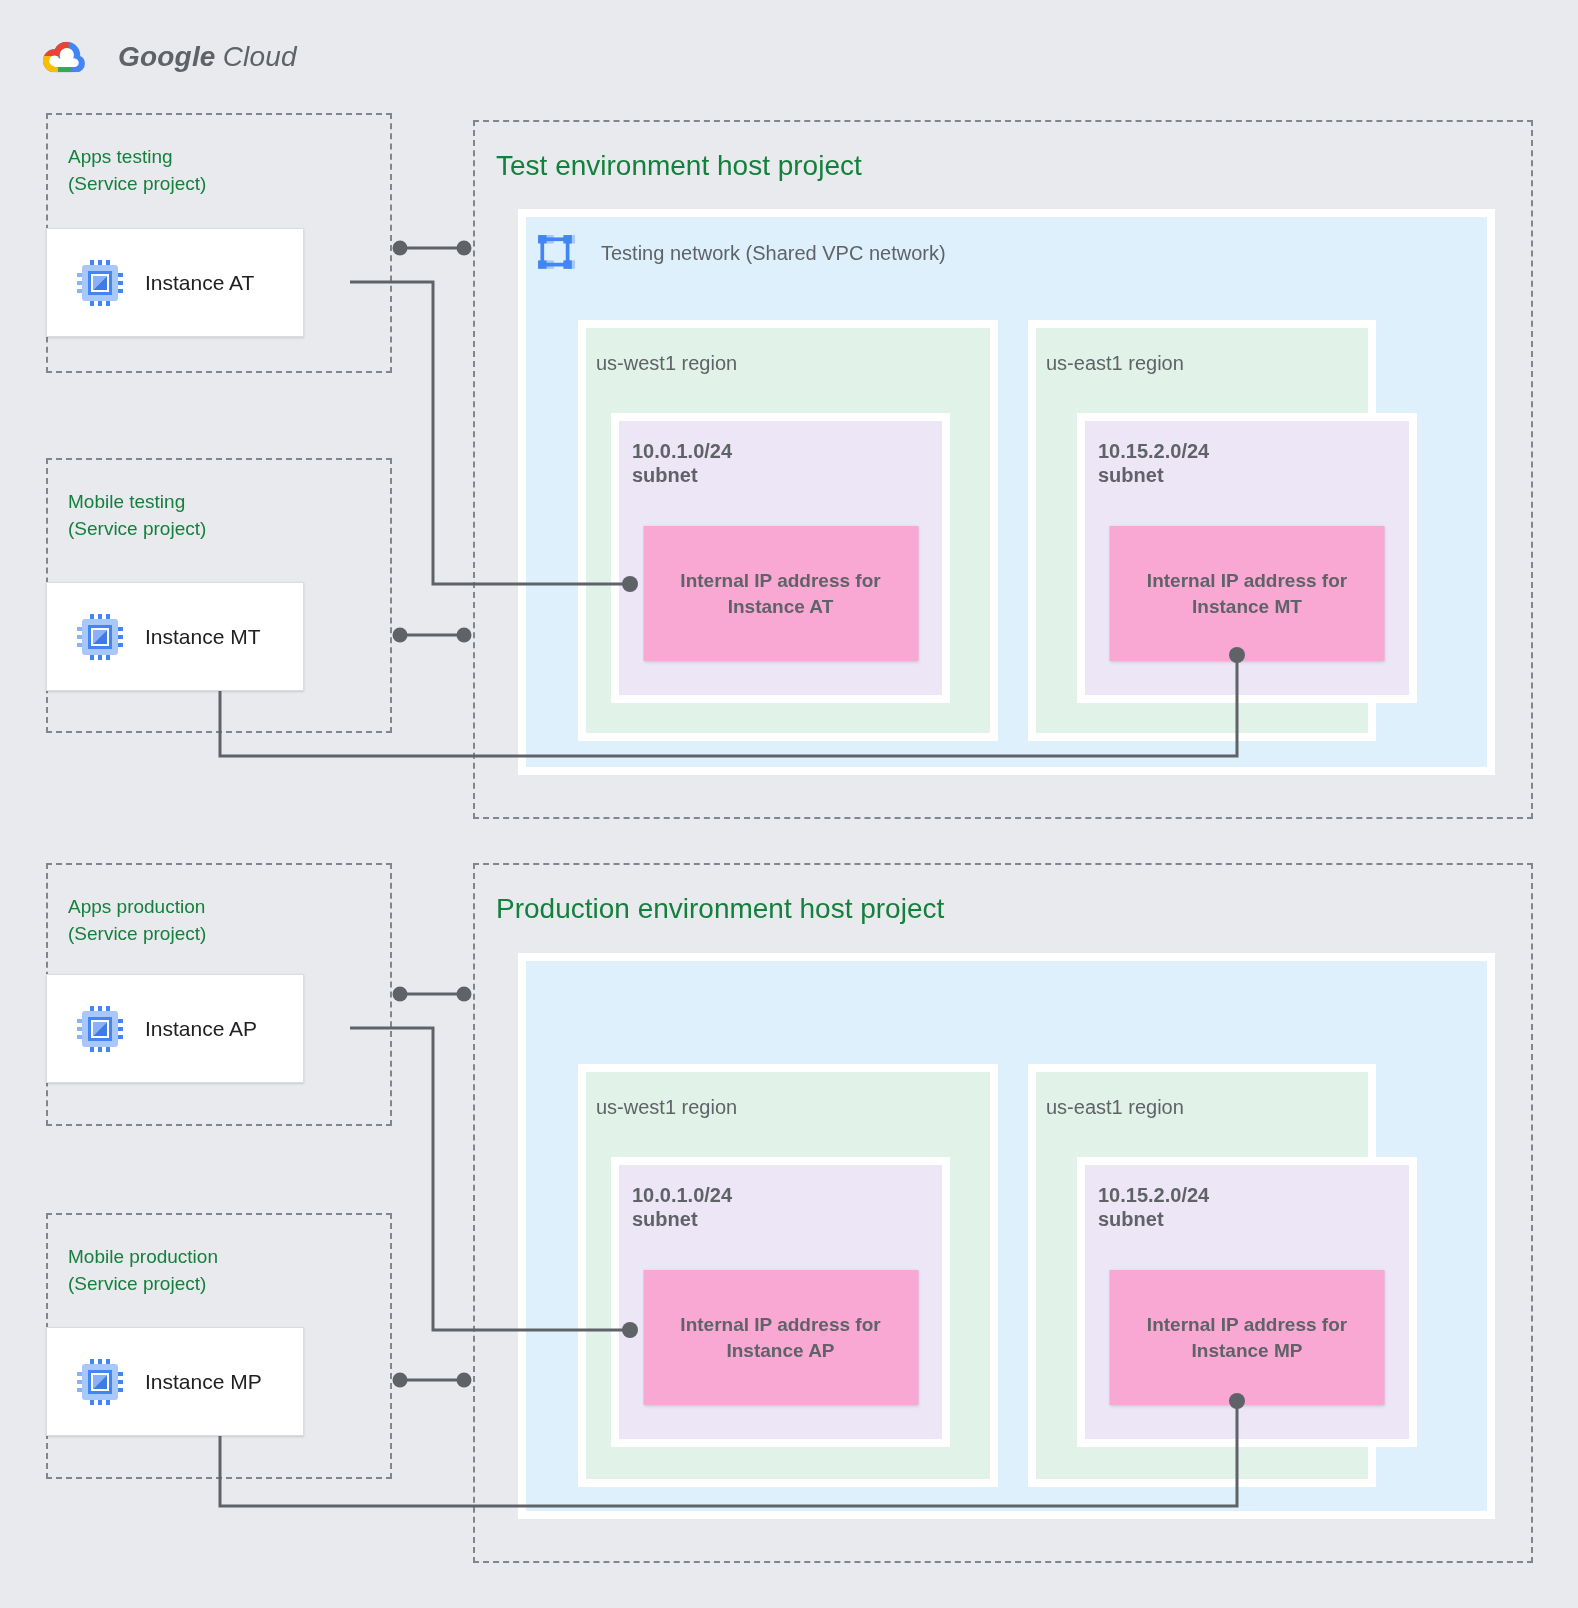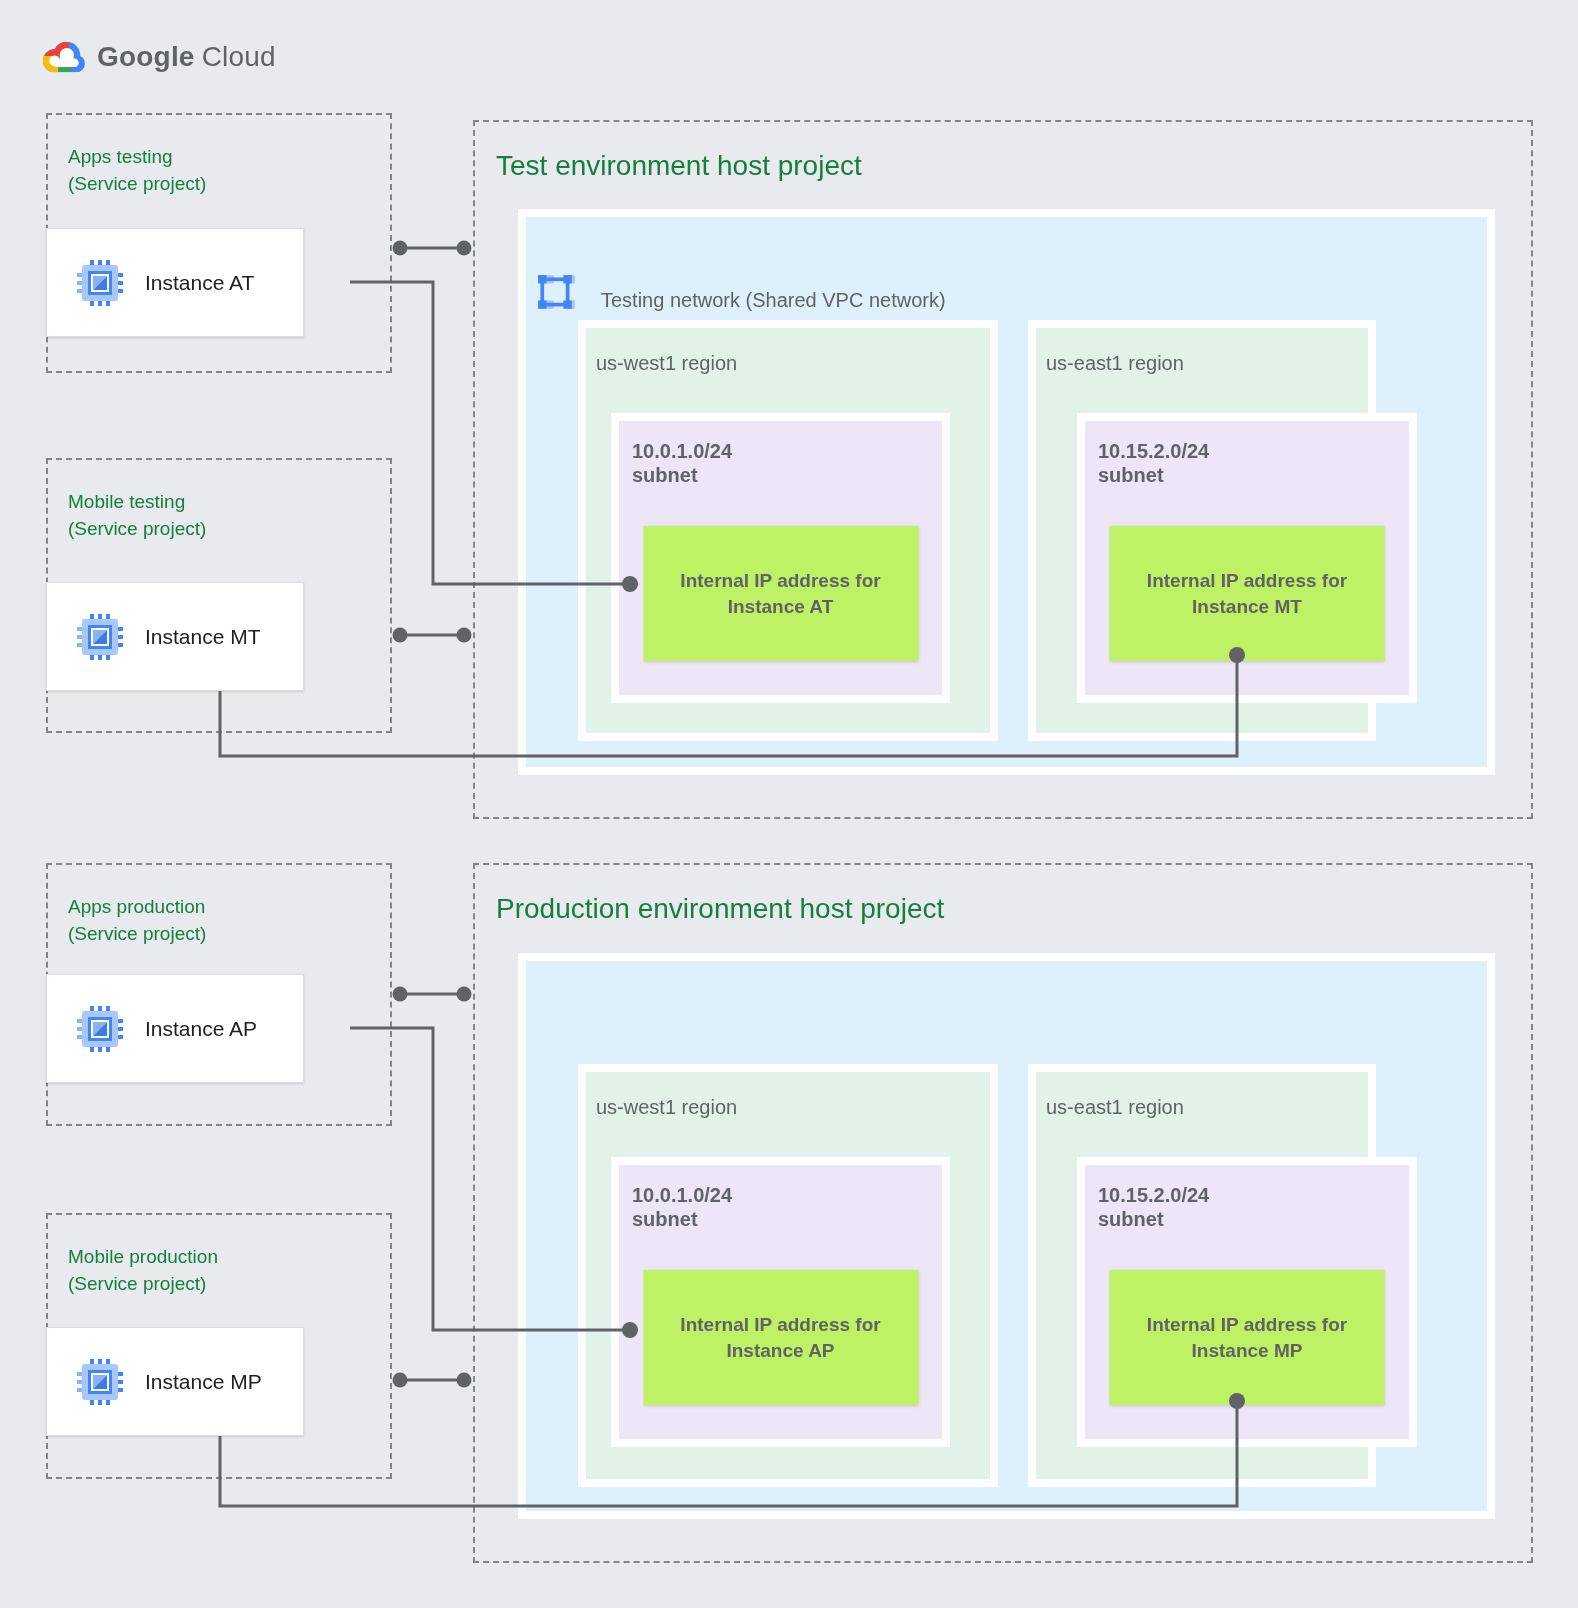--- a/index.html
+++ b/index.html
@@ -1,54 +1,54 @@
 <!DOCTYPE html>
 <html><head>
 <meta charset="utf-8">
 <style>
   html,body{margin:0;padding:0;background:#E8EAED;}
   .canvas{
     position:relative;width:1578px;height:1608px;background:#E8EAED;
     font-family:"Liberation Sans",sans-serif;overflow:hidden;
   }
   
-  .logo{position:absolute;left:36px;top:36px;display:flex;align-items:center;gap:7px;}
+  .logo{position:absolute;left:36px;top:36px;display:flex;align-items:center;gap:28px;font-style:italic;}
   .logo-text{font-size:28px;color:#5F6368;letter-spacing:.2px;}
   .logo-text .g{font-weight:700;}
   .logo-text .c{font-weight:400;margin-left:7px;}
   
   .dashed-box{position:absolute;border:2px dashed #80868B;box-sizing:border-box;}
   .svc-box{left:46px;width:346px;}
   .svc-label{position:absolute;left:20px;top:28px;font-size:19px;line-height:27px;color:#15803d;}
   .host-title{position:absolute;left:21px;top:28px;font-size:28px;color:#15803d;}
   
   .card{
     position:absolute;left:46px;width:258px;height:109px;background:#fff;
     border:1px solid #DADCE0;box-sizing:border-box;
     display:flex;align-items:center;box-shadow:0 1px 2px rgba(60,64,67,.18);
   }
   .card .chip{margin-left:30px;flex:0 0 auto;display:block;}
   .card .ilabel{margin-left:22px;font-size:21px;color:#202124;}
   
   .host-box{left:473px;width:1060px;}
   .net-box{position:absolute;left:43px;width:977px;background:#DEF0FB;border:8px solid #fff;box-sizing:border-box;}
-  .net-head{position:absolute;left:11px;top:17px;display:flex;align-items:flex-end;margin-top:40px;}
+  .net-head{position:absolute;left:11px;top:17px;display:flex;align-items:center;}
   .net-head .vpcicon{display:block;}
   .net-head .net-label{margin-left:26px;font-size:20px;color:#5F6368;}
   .region{position:absolute;top:103px;background:#E1F3E8;border:8px solid #fff;box-sizing:border-box;}
   .region.west{left:52px;width:420px;}
   .region.east{left:502px;width:348px;}
   .region-label{position:absolute;left:10px;top:24px;font-size:20px;color:#5F6368;}
   .subnet{position:absolute;top:85px;width:339px;background:#ECE6F6;border:8px solid #fff;box-sizing:border-box;height:290px;}
   .subnet.snw{left:25px;}
   .subnet.sne{left:41px;width:340px;}
   .subnet-label{position:absolute;left:13px;top:18px;font-size:20px;line-height:24px;color:#5F6368;font-weight:bold;}
   .ipbox{
     position:absolute;top:105px;left:50%;transform:translateX(-50%);
-    width:275px;height:135px;background:#bef264;box-shadow:0 1px 3px rgba(60,64,67,.22);
+    width:275px;height:135px;background:#f9a8d4;box-shadow:0 1px 3px rgba(60,64,67,.22);
     display:flex;align-items:center;justify-content:center;text-align:center;
   }
   .ipbox .iptext{font-size:19px;line-height:26px;font-weight:700;color:#5F6368;}
   
   .wires{position:absolute;left:0;top:0;pointer-events:none;z-index:40;}
 </style>
 </head>
 <body>
 
 <div class="canvas">

